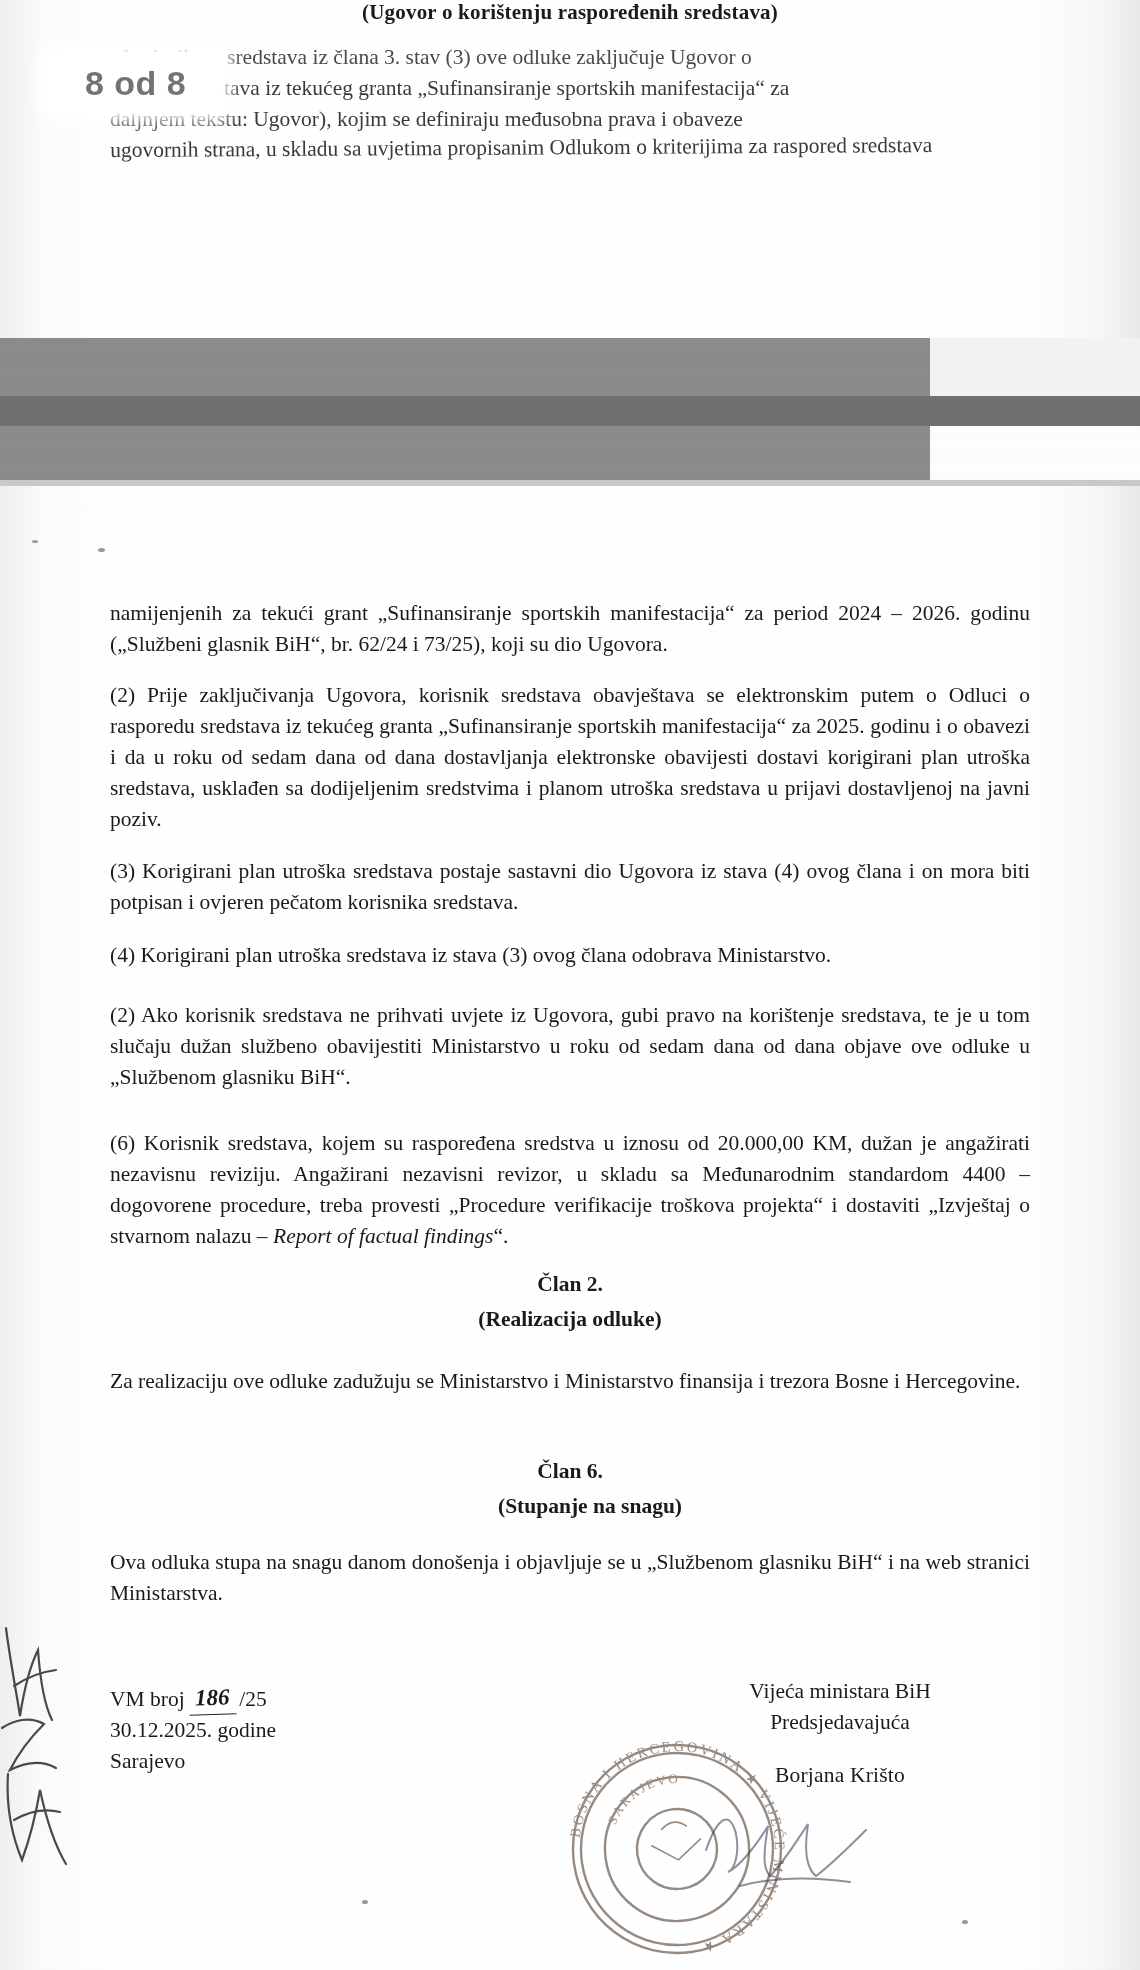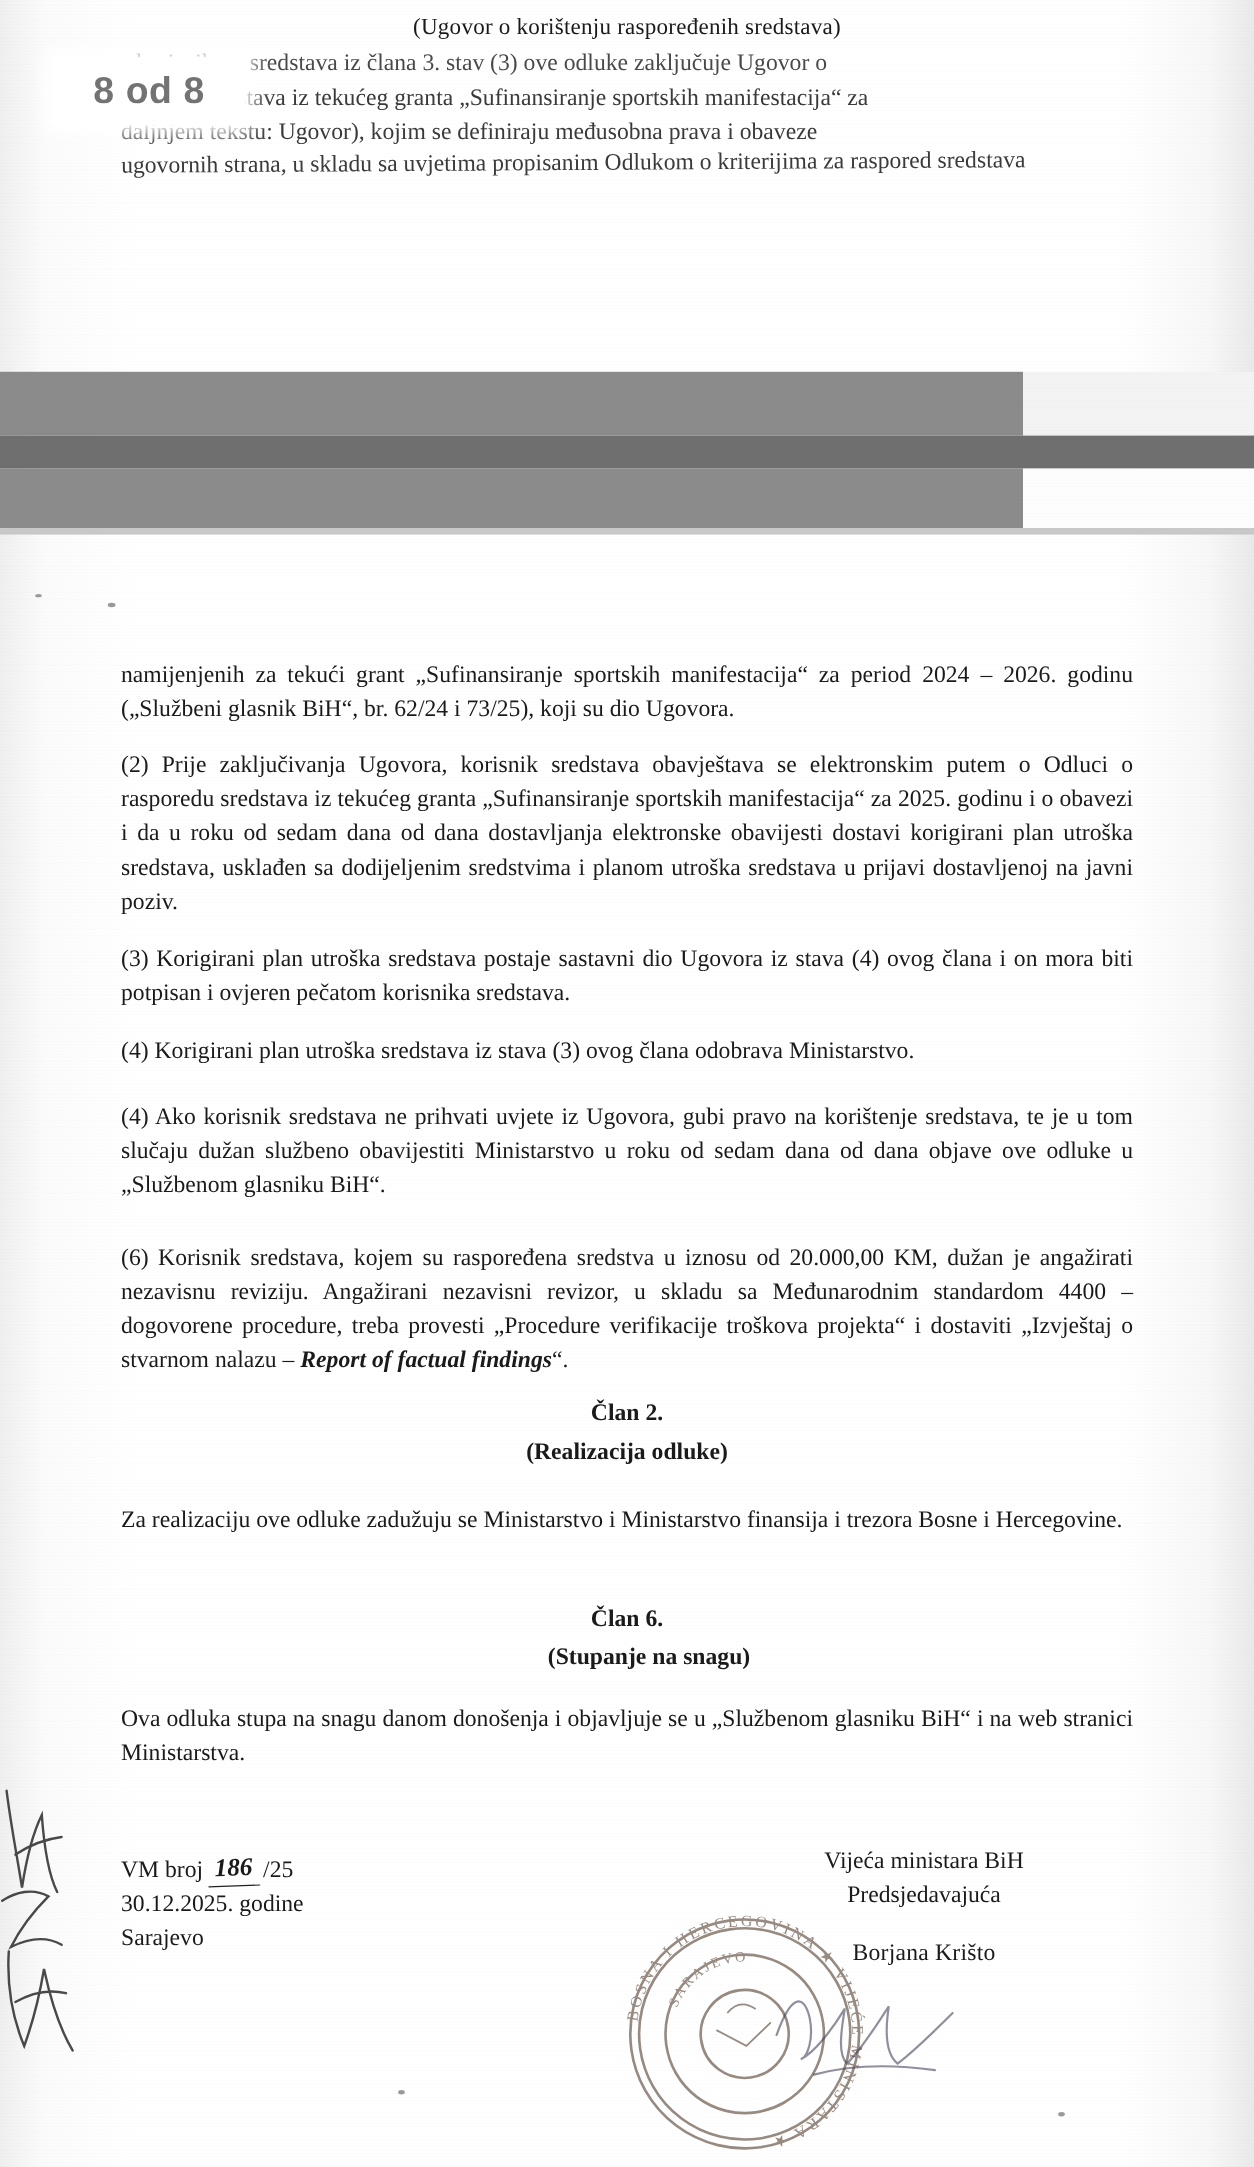--- a/index.html
+++ b/index.html
@@ -52,26 +52,26 @@
     font-family: "Liberation Sans", sans-serif;
     font-size: 34px;
     font-weight: 700;
     color: #737373;
     letter-spacing: .5px;
   }
 
   
   .doc-title {
     position: absolute;
-    top: 12px;
+    top: 0px;
     left: 0;
     width: 1140px;
     text-align: center;
     font-size: 21px;
-    font-weight: 400;
+    font-weight: 700;
     letter-spacing: .2px;
   }
 
   .para {
     position: absolute;
     text-align: justify;
     font-size: 21.5px;
     line-height: 31px;
   }
 
@@ -106,21 +106,21 @@
   }
 
   
   .p1 { left: 110px; top: 598px; width: 920px; }
   .p2 { left: 110px; top: 680px; width: 920px; }
   .p3 { left: 110px; top: 856px; width: 920px; }
   .p4 { left: 110px; top: 940px; width: 920px; font-family: Liberation Serif, serif; }
   .p5 { left: 110px; top: 1000px; width: 920px; }
   .p6 { left: 110px; top: 1128px; width: 920px; }
 
-  .para .em { font-style: italic; font-weight: bold; }
+  .para .em { font-style: italic; }
 
   .heading {
     position: absolute;
     width: 1140px;
     left: 0;
     text-align: center;
     font-weight: 700;
     font-size: 21.5px;
   }
   .h5a { top: 1272px; }
@@ -227,21 +227,21 @@
 
   <div class="speck dot-artifact-1"></div>
   <div class="speck dot-artifact-2"></div>
   <div class="speck dot-artifact-3"></div>
   <div class="speck dot-artifact-4"></div>
 
   <div class="para p1">namijenjenih za tekući grant „Sufinansiranje sportskih manifestacija“ za period 2024 – 2026. godinu („Službeni glasnik BiH“, br. 62/24 i 73/25), koji su dio Ugovora.</div>
   <div class="para p2">(2) Prije zaključivanja Ugovora, korisnik sredstava obavještava se elektronskim putem o Odluci o rasporedu sredstava iz tekućeg granta „Sufinansiranje sportskih manifestacija“ za 2025. godinu i o obavezi i da u roku od sedam dana od dana dostavljanja elektronske obavijesti dostavi korigirani plan utroška sredstava, usklađen sa dodijeljenim sredstvima i  planom utroška sredstava u prijavi dostavljenoj na javni poziv.</div>
   <div class="para p3">(3) Korigirani plan utroška sredstava postaje sastavni dio Ugovora iz stava (4) ovog člana i on mora biti potpisan i ovjeren pečatom korisnika sredstava.</div>
   <div class="para p4">(4) Korigirani plan utroška sredstava iz stava (3) ovog člana odobrava Ministarstvo.</div>
-  <div class="para p5">(4) Ako korisnik sredstava ne prihvati uvjete iz Ugovora, gubi pravo na korištenje sredstava, te je u tom slučaju dužan službeno obavijestiti Ministarstvo u roku od sedam dana od dana objave ove odluke u „Službenom glasniku BiH“.</div>
+  <div class="para p5">(2) Ako korisnik sredstava ne prihvati uvjete iz Ugovora, gubi pravo na korištenje sredstava, te je u tom slučaju dužan službeno obavijestiti Ministarstvo u roku od sedam dana od dana objave ove odluke u „Službenom glasniku BiH“.</div>
   <div class="para p6"><span>(6) Korisnik sredstava, kojem su raspoređena sredstva u iznosu od 20.000,00 KM, dužan je angažirati nezavisnu reviziju. Angažirani nezavisni revizor, u skladu sa Međunarodnim standardom 4400 – dogovorene procedure, treba provesti „Procedure verifikacije troškova projekta“ i dostaviti „Izvještaj o stvarnom nalazu – </span><span class="em">Report of factual findings</span><span>“.</span></div>
 
   <div class="heading h5a">Član 2.</div>
   <div class="heading h5b">(Realizacija odluke)</div>
   <div class="para p7">Za realizaciju ove odluke zadužuju se Ministarstvo i Ministarstvo finansija i trezora Bosne i Hercegovine.</div>
 
   <div class="heading h6a">Član 6.</div>
   <div class="heading h6b">(Stupanje na snagu)</div>
   <div class="para p8">Ova odluka stupa na snagu danom donošenja i objavljuje se u „Službenom glasniku BiH“ i na web stranici Ministarstva.</div>
 

